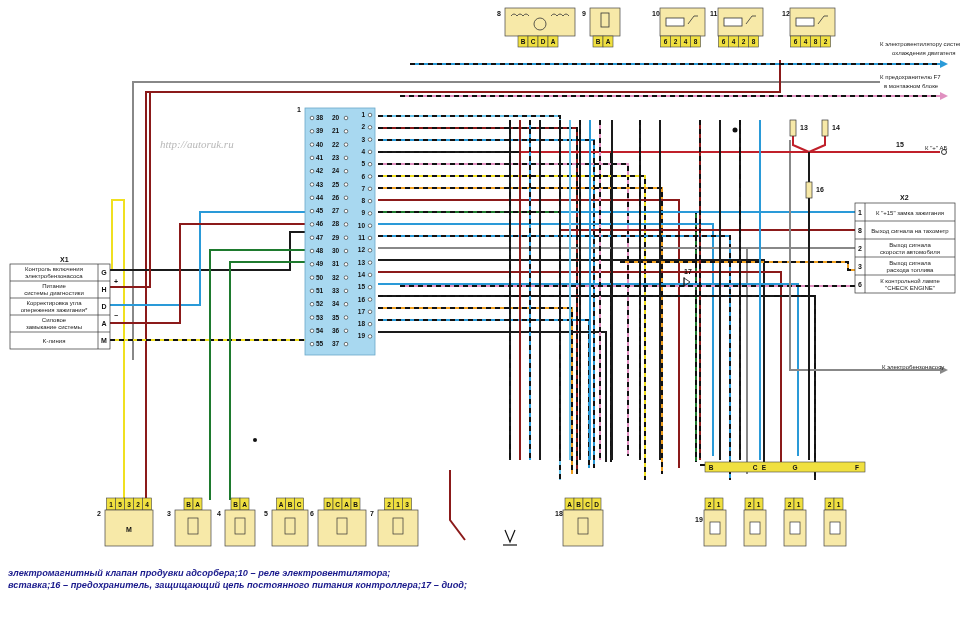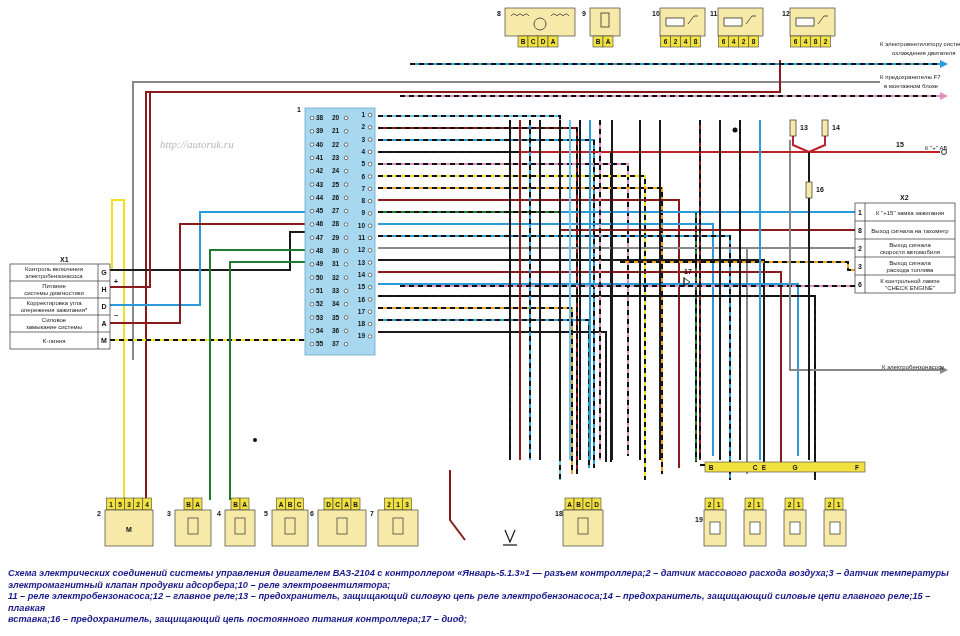--- a/index.html
+++ b/index.html
@@ -508,18 +508,16 @@
   </g>
 
   <text class="lbl" x="880" y="46">К электровентилятору системы</text>
   <text class="lbl" x="892" y="55">охлаждения двигателя</text>
   <text class="lbl" x="880" y="79">К предохранителю F7</text>
   <text class="lbl" x="884" y="88">в монтажном блоке</text>
   <text class="lbl" x="882" y="369">К электробензонасосу</text>
 </svg>
 
 <div class="caption">
-  <div>Схема электрических соединений системы управления двигателем ВАЗ-2104 с контроллером «Январь-5.1.3»1 — разъем контроллера;2 – датчик массового расхода воздуха;3 – датчик температуры</div>
   <div>электромагнитный клапан продувки адсорбера;10 – реле электровентилятора;</div>
-  <div>11 – реле электробензонасоса;12 – главное реле;13 – предохранитель, защищающий силовую цепь реле электробензонасоса;14 – предохранитель, защищающий силовые цепи главного реле;15 – плавкая</div>
   <div>вставка;16 – предохранитель, защищающий цепь постоянного питания контроллера;17 – диод;</div>
 
 </div>
 
 </body></html>

